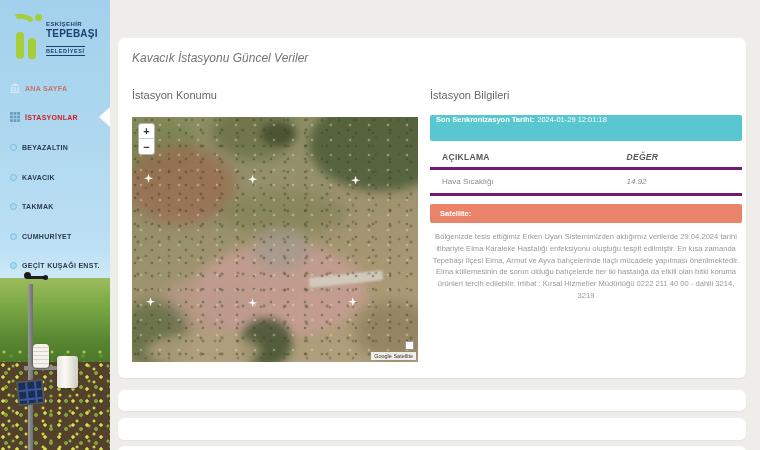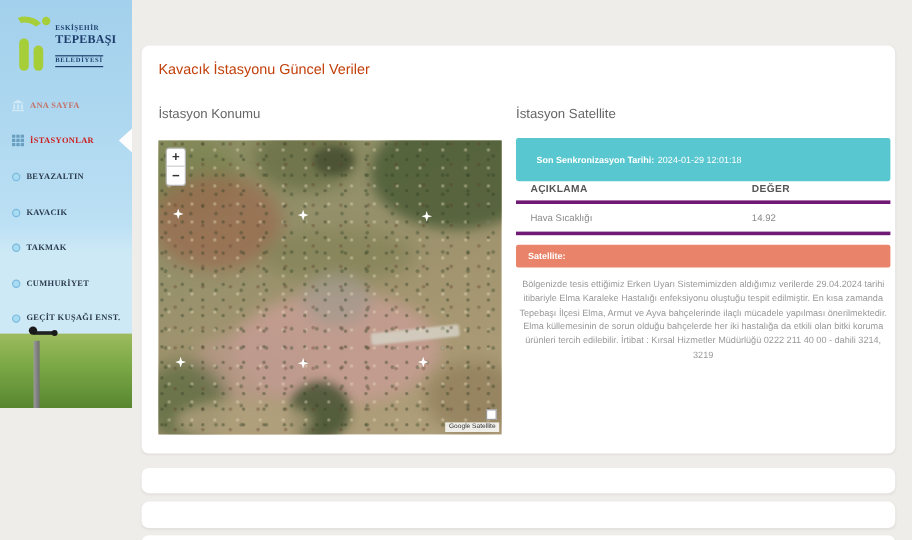--- a/index.html
+++ b/index.html
@@ -6,22 +6,22 @@
   body { font-family:"Liberation Sans", sans-serif; background:#ddd; }
   .screen { position:relative; width:760px; height:450px; overflow:hidden;
             background:#efedea; font-family:"Liberation Sans", sans-serif; }
 
   
   .header-bar { position:absolute; left:110px; top:0; width:650px; height:23px;
                 background:#2aa9e0; display:flex; align-items:center; justify-content:center; }
   .app-title { color:#fff; font-size:10.5px; font-weight:bold; letter-spacing:.4px; }
 
   
-  .sidebar { position:absolute; left:0; top:0; width:110px; height:340px; overflow:hidden;
-             background:linear-gradient(180deg,#a3d0ec 0%,#aed8f0 30%,#bce0f4 55%,#cde9f6 62%);font-family:Liberation Serif, serif; }
+  .sidebar { position:absolute; left:0; top:0; width:110px; height:450px; overflow:hidden;
+             background:linear-gradient(180deg,#a3d0ec 0%,#aed8f0 30%,#bce0f4 55%,#cde9f6 62%); }
   .photo-field { position:absolute; left:0; top:278px; width:110px; height:92px;
                  background:linear-gradient(180deg,#9dbb5e 0%,#7aa845 30%,#56842f 70%,#4a7429 100%); }
   .photo-soil { position:absolute; left:0; top:362px; width:110px; height:88px;
                 background-color:#53412c;
                 background-image:
                   radial-gradient(circle at 3px 3px, #d8dd4f 1.4px, transparent 2px),
                   radial-gradient(circle at 9px 7px, #c9d347 1.2px, transparent 1.8px),
                   radial-gradient(circle at 6px 11px, #7fa03b 1.6px, transparent 2.2px),
                   radial-gradient(circle at 13px 4px, #8fae3f 1.2px, transparent 1.8px);
                 background-size:14px 12px, 17px 13px, 15px 14px, 19px 15px; }
@@ -67,21 +67,21 @@
   .nav-item.home .txt { color:#c4736b; }
   .nav-item.active .txt { color:#cc2020; }
   .nav-icon { width:10px; height:10px; flex:0 0 auto; }
   .pin-dot { width:7px; height:7px; border-radius:50%; background:#a8dcf2; border:1px solid #7bb9dd; flex:0 0 auto; }
   .notch { position:absolute; left:99px; top:107px; width:0; height:0;
            border-top:10px solid transparent; border-bottom:10px solid transparent; border-right:11px solid #fdfdfd; }
 
   
   .card { position:absolute; left:118px; top:38px; width:628px; height:340px; background:#fff;
           border-radius:6px; box-shadow:0 1px 2px rgba(0,0,0,.06); }
-  .page-title { position:absolute; left:132px; top:51px; font-size:12px; color:#c2410c; }
+  .page-title { position:absolute; left:132px; top:51px; font-size:12px; color:#737373;font-style:italic; }
   .section-title { position:absolute; font-size:11px; color:#666; }
   .st-left { left:132px; top:89px; }
   .st-right { left:430px; top:89px; }
 
   
   .map { position:absolute; left:132px; top:117px; width:286px; height:245px; overflow:hidden;
          background:linear-gradient(160deg,#8a8d60 0%,#93906a 30%,#a1946f 55%,#ab9b76 80%,#b2a27e 100%); cursor:grab; }
   .blob { position:absolute; border-radius:50%; }
   .map-texture { position:absolute; inset:0;
                  background-image:
@@ -95,30 +95,30 @@
                 filter:drop-shadow(0 0 1px rgba(0,0,0,.6)); cursor:pointer; }
   .zoomctl { position:absolute; left:6px; top:6px; width:17px; height:32px; background:#fff;
              border:1px solid #b5b5b5; border-radius:3px; overflow:hidden; }
   .zoomctl .zbtn { width:100%; height:15px; display:flex; align-items:center; justify-content:center;
                    font-size:11px; font-weight:bold; color:#333; cursor:pointer; }
   .zoomctl .zbtn:first-child { border-bottom:1px solid #ccc; }
   .attribution { position:absolute; right:2px; bottom:2px; background:rgba(255,255,255,.85);
                  font-size:5.5px; color:#333; padding:1px 3px; cursor:pointer; }
   .layer-toggle { position:absolute; right:4px; bottom:12px; width:9px; height:9px; background:#fff;
                   border:1px solid #999; cursor:pointer; }
-  .sync-banner { position:absolute; left:430px; top:115px; width:312px; height:36px; background:#58c7cf;
-                 border-radius:2px; color:#fff; font-size:7.5px; display:flex; align-items:center; padding-left:17px; }
+  .sync-banner { position:absolute; left:430px; top:115px; width:312px; height:26px; background:#58c7cf;
+                 border-radius:2px; color:#fff; font-size:7.5px; display:flex; padding-left:6px; }
   .sync-banner .lbl { font-weight:bold; }
   .sync-banner .val { margin-left:3px; }
   .tbl { position:absolute; left:430px; top:146px; width:312px; font-size:8px; }
   .tbl-row { display:flex; align-items:center; border-bottom:3px solid #701a75; }
   .tbl-head { height:24px; font-size:8.5px; font-weight:bold; color:#555; letter-spacing:.3px; }
   .tbl-data { height:26px; color:#8a8a8a; }
   .tbl .c1 { flex:0 0 63%; padding-left:12px; }
-  .tbl .c2 { flex:1; }
+  .tbl .c2 { flex:1;font-style:italic; }
   .ann-banner { position:absolute; left:430px; top:204px; width:312px; height:19px; background:#e9846a;
                 border-radius:2px; color:#fff; font-size:7.5px; font-weight:bold; display:flex; align-items:center; padding-left:10px; }
   .ann-text { position:absolute; left:432px; top:231px; width:308px; font-size:7.6px; color:#999;
               line-height:1.55; text-align:center; }
 
   
   .panel { position:absolute; left:118px; width:628px; background:#fff; border-radius:6px;
            box-shadow:0 1px 2px rgba(0,0,0,.05); cursor:pointer; }
   .p1 { top:390px; height:21px; }
   .p2 { top:418px; height:22px; }
@@ -201,21 +201,21 @@
       <span class="txt">GEÇİT KUŞAĞI ENST.</span>
     </div>
 
     <div class="notch"></div>
   </div>
 
 
   <div class="card"></div>
   <div class="page-title">Kavacık İstasyonu Güncel Veriler</div>
   <div class="section-title st-left">İstasyon Konumu</div>
-  <div class="section-title st-right">İstasyon Satellite</div>
+  <div class="section-title st-right">İstasyon Bilgileri</div>
 
   <div class="map">
     <div class="blob" style="left:62%;top:-8%;width:50%;height:38%;background:#50603a;filter:blur(5px);opacity:.9;"></div>
     <div class="blob" style="left:28%;top:-5%;width:30%;height:22%;background:#6a7046;filter:blur(6px);opacity:.8;"></div>
     <div class="blob" style="left:-5%;top:0;width:28%;height:25%;background:#7c8452;filter:blur(6px);opacity:.8;"></div>
     <div class="blob" style="left:-2%;top:12%;width:38%;height:32%;background:#9a6b4f;filter:blur(7px);opacity:.75;"></div>
     <div class="blob" style="left:45%;top:2%;width:12%;height:10%;background:#474f33;filter:blur(3px);opacity:.85;"></div>
     <div class="blob" style="left:30%;top:30%;width:45%;height:18%;background:#7e7f52;filter:blur(7px);opacity:.6;"></div>
     <div class="blob" style="left:22%;top:52%;width:60%;height:38%;background:#c59d92;filter:blur(6px);opacity:.9;"></div>
     <div class="blob" style="left:10%;top:65%;width:35%;height:25%;background:#bd9a8e;filter:blur(7px);opacity:.7;"></div>

